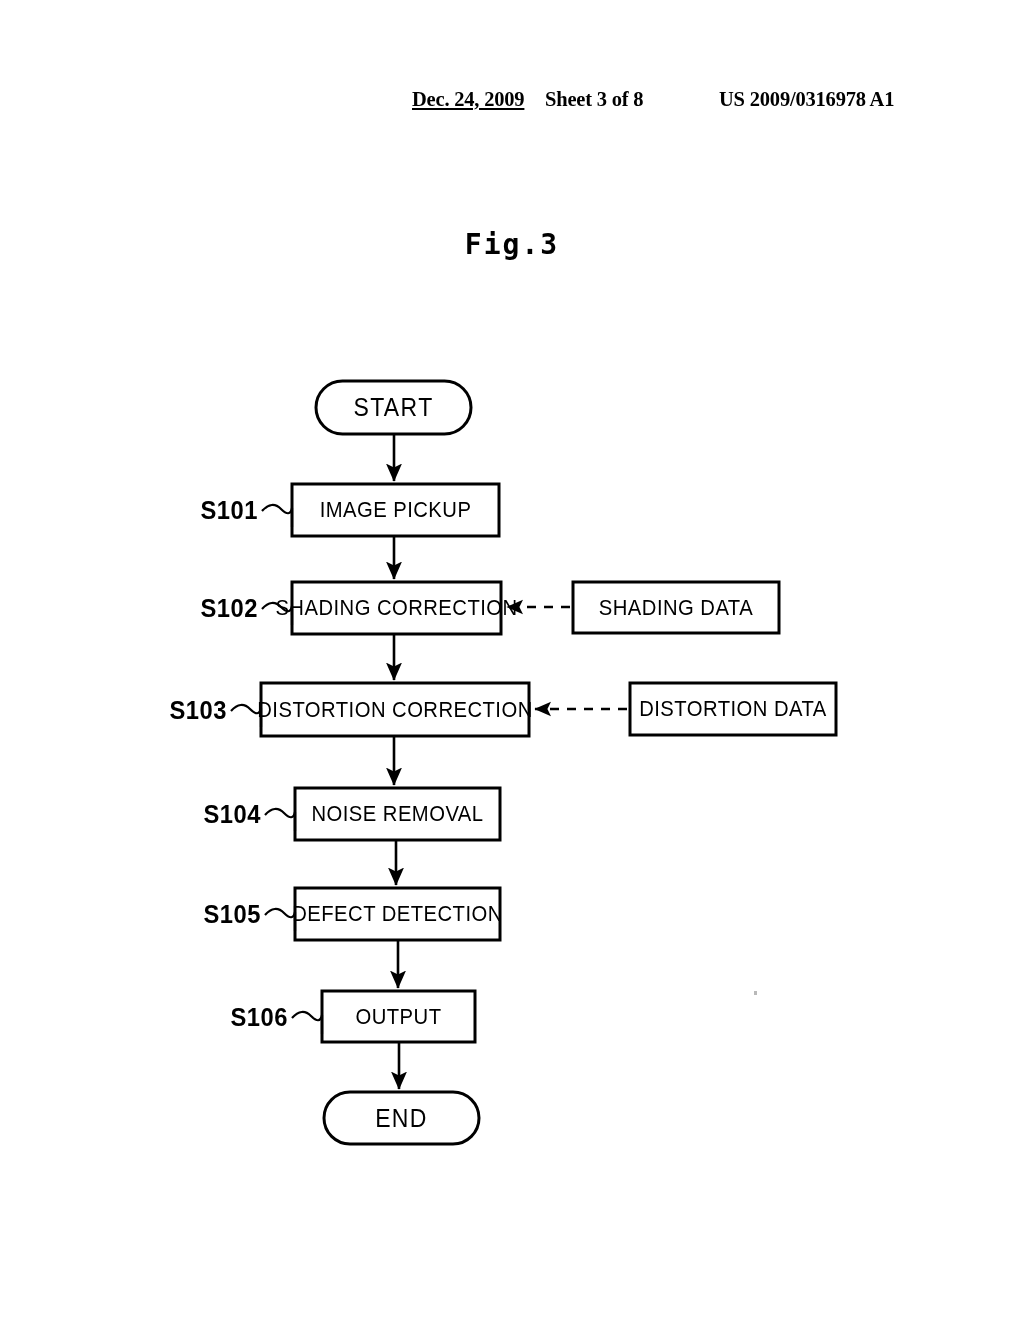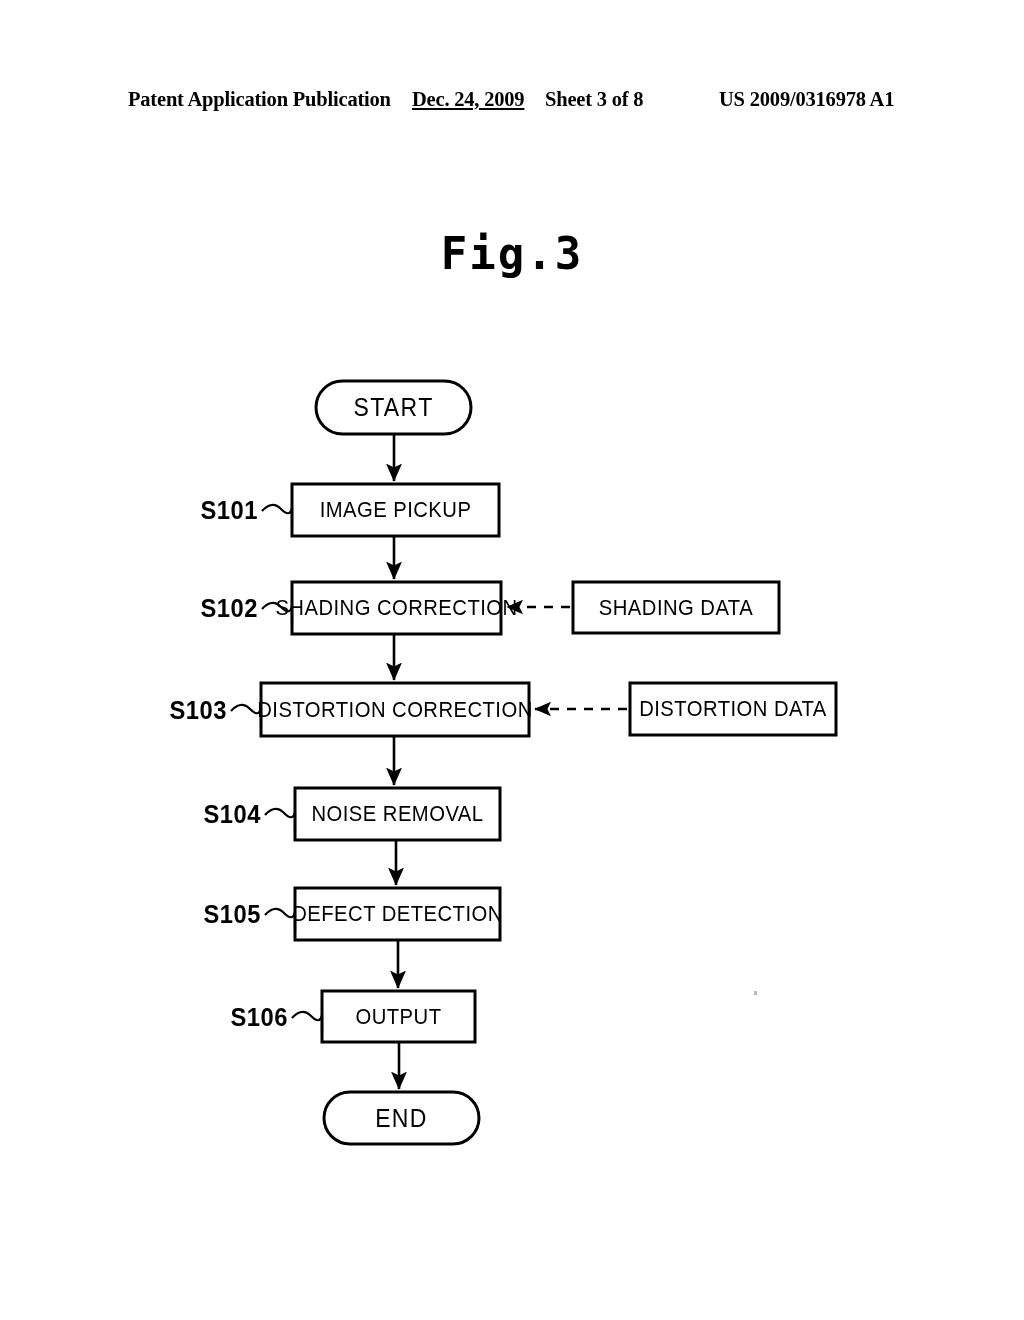--- a/index.html
+++ b/index.html
@@ -37,21 +37,21 @@
   .hdr-number { position: absolute; left: 703px; margin-left: 16px; }
 
   
   .fig-title {
     position: absolute;
     top: 228px;
     left: 0;
     width: 1024px;
     text-align: center;
     font-family: "DejaVu Sans Mono", monospace;
-    font-size: 44px;
+    font-size: 28px;
     font-weight: 700;
     letter-spacing: 2px;
   }
 
   
   #flow-canvas {
     position: absolute;
     top: 0;
     left: 0;
     width: 1024px;
@@ -90,21 +90,20 @@
     position: absolute;
     width: 3px;
     height: 4px;
     background: #b9b9b9;
   }
 </style>
 </head>
 <body>
 
 <div class="page-header">
-  <span class="hdr-pub">Patent Application Publication</span>
   <span class="hdr-date">Dec. 24, 2009</span>
   <span class="hdr-sheet">Sheet 3 of 8</span>
   <span class="hdr-number">US 2009/0316978 A1</span>
 </div>
 
 <div class="fig-title">Fig.3</div>
 
 <svg id="flow-canvas" viewBox="0 0 1024 1320">
   <defs>
     <marker id="arrow" viewBox="0 0 10 10" refX="9.6" refY="5" markerWidth="7" markerHeight="7" orient="auto-start-reverse">

